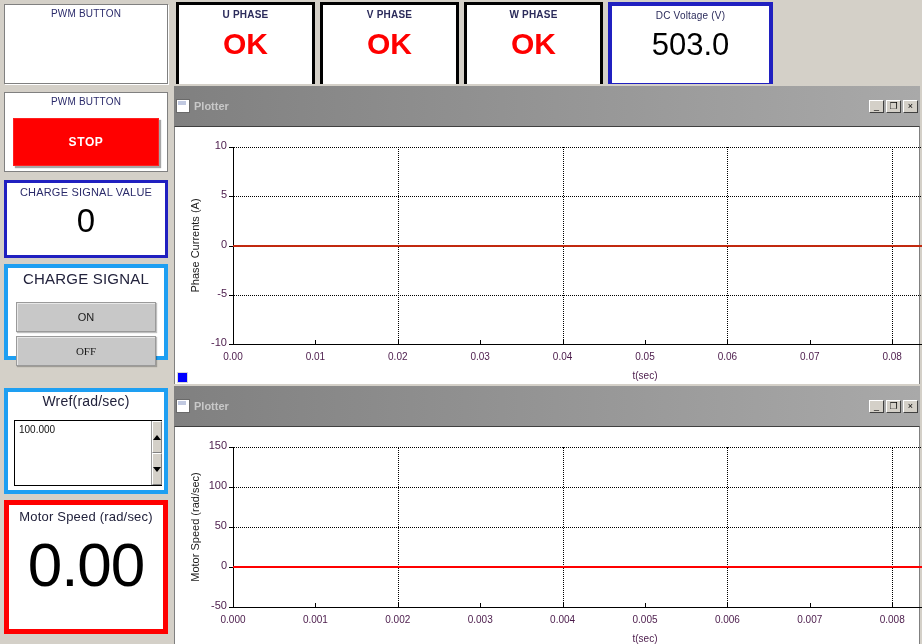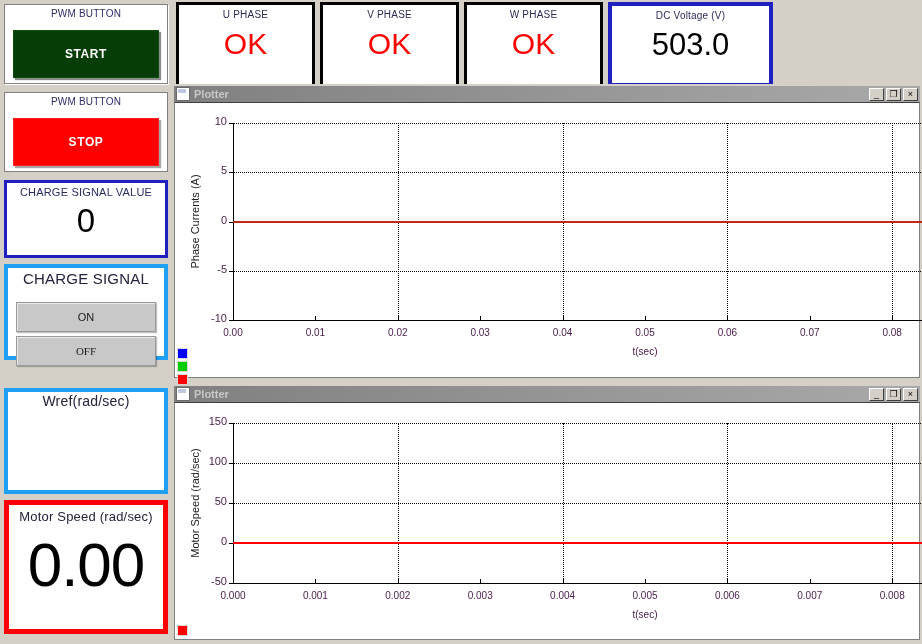--- a/index.html
+++ b/index.html
@@ -104,33 +104,33 @@
   }
   #motor-speed-panel .panel-title{font-size:13px;color:#22223c;padding-top:4px;}
   #motor-speed-value{font-size:62px;line-height:82px;letter-spacing:-1px;}
 
   
   .status-row{position:absolute;left:176px;top:2px;height:85px;display:flex;gap:5px;}
   .status-box{
     background:#ffffff;box-sizing:border-box;
     display:flex;flex-direction:column;align-items:center;justify-content:flex-start;
   }
-  .status-box.phase{width:139px;height:85px;border:3px solid #000000;}
+  .status-box.phase{width:139px;height:85px;border:3px solid #000000;font-weight:bold;}
   .status-box.meter{width:165px;height:85px;border:4px solid #2020c0;}
   .status-label{font-size:10px;color:#2b2b5b;margin-top:4px;letter-spacing:.2px;}
   .status-value-ok{font-size:30px;color:#ff0000;line-height:48px;}
   .status-value-num{font-size:31px;color:#000;line-height:48px;}
 
   
   .plotter-win{position:absolute;background:#d4d0c8;border:2px solid #d4d0c8;box-sizing:border-box;}
   #plotter-1{left:172px;top:84px;width:750px;height:296px;}
   #plotter-2{left:172px;top:384px;width:750px;height:258px;}
   .titlebar{
     height:16px;background:linear-gradient(to right,#808080,#a9a9a9);
-    display:flex;align-items:center;padding:0 2px;
+    display:flex;align-items:center;padding:12px 2px;
   }
   .title-icon{
     width:12px;height:12px;background:#ffffff;border:1px solid #6a6a6a;
     margin-right:4px;position:relative;flex:none;
   }
   .title-icon:after{
     content:"";position:absolute;left:1px;top:1px;width:8px;height:4px;background:#c0c8e0;
   }
   .title-text{font-size:11px;font-weight:bold;color:#c8c8c8;flex:1;}
   .win-btns{display:flex;gap:2px;}
@@ -164,41 +164,51 @@
 </style>
 </head>
 <body>
 
 <div class="app">
 
   <div class="left-col">
 
     <div class="panel" id="pwm-start-panel">
       <div class="panel-title">PWM BUTTON</div>
-      <div class="big-btn" id="start-button">START</div>
     </div>
 
     <div class="panel" id="pwm-stop-panel">
       <div class="panel-title">PWM BUTTON</div>
       <div class="big-btn" id="stop-button">STOP</div>
     </div>
 
     <div class="panel" id="charge-value-panel">
       <div class="panel-title">CHARGE SIGNAL VALUE</div>
       <div class="numeric-big" id="charge-signal-value">0</div>
     </div>
 
     <div class="panel" id="charge-signal-panel">
       <div class="panel-title">CHARGE SIGNAL</div>
       <div class="gray-btn" id="charge-on-button">ON</div>
       <div class="gray-btn" id="charge-off-button">OFF</div>
     </div>
 
     <div class="panel" id="wref-panel">
       <div class="panel-title">Wref(rad/sec)</div>
+      <div class="wref-field-wrap">
+        <input id="wref-input" type="text" value="100.000" style="">
+        <div class="spinner">
+          <div class="spin-btn">
+              <span class="arrow-up"></span>
+            </div>
+          <div class="spin-btn">
+              <span class="arrow-down"></span>
+            </div>
+        </div>
+      </div>
     </div>
 
     <div class="panel" id="motor-speed-panel">
       <div class="panel-title">Motor Speed (rad/sec)</div>
       <div class="numeric-big" id="motor-speed-value">0.00</div>
     </div>
   </div>
 
   <div class="status-row" id="status-row">
       <div class="status-box phase">

